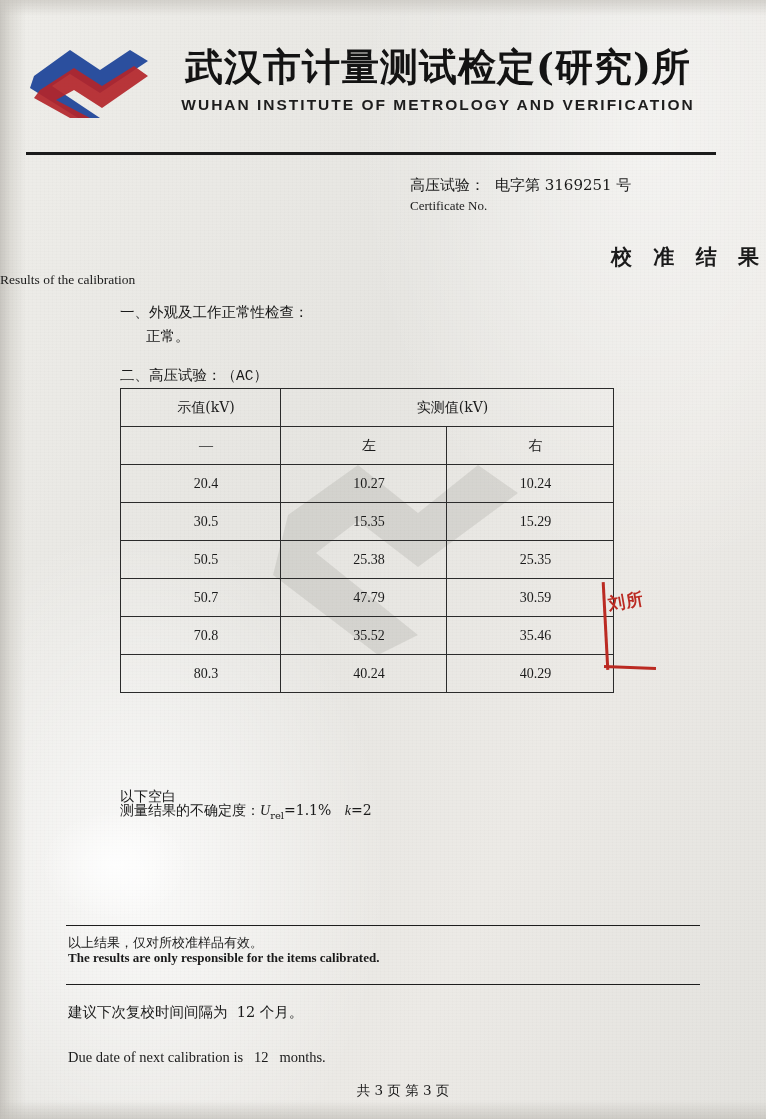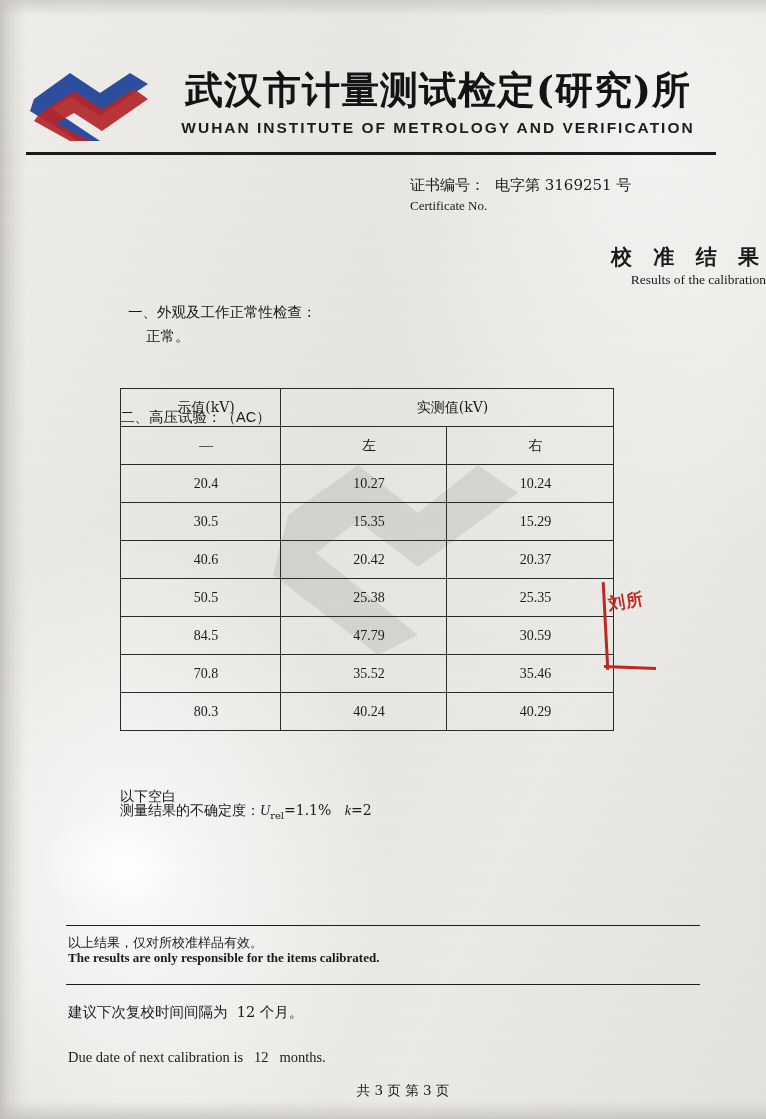--- a/index.html
+++ b/index.html
@@ -49,21 +49,21 @@
   .edge-bottom {
     position: absolute;
     left: 0; bottom: 0; width: 766px; height: 18px;
     background: linear-gradient(0deg, #c2bfb9 0%, rgba(233,232,228,0) 100%);
     opacity: .7;
   }
 
   
   .header {
     position: absolute;
-    left: 26px; top: 63px; width: 690px; height: 96px;
+    left: 26px; top: 40px; width: 690px; height: 96px;
   }
   .logo {
     position: absolute;
     left: 4px; top: 6px;
     width: 122px; height: 72px;
   }
   .logo svg { display:block; }
   .org-cn {
     position: absolute;
     left: 132px; top: 2px;
@@ -120,45 +120,43 @@
     font-family: "DejaVu Serif", serif;
     font-weight: bold;
     font-size: 21px;
     letter-spacing: 7px;
     text-indent: 7px;
   }
   .title-en {
     position: absolute;
     left: 0; top: 272px;
     width: 766px;
-    text-align: right;
+    text-align: left;
     font-size: 13.5px;
     font-family: "Liberation Serif", serif;
   }
 
   
   .sec1-head {
     position: absolute;
     left: 120px; top: 303px;
     font-size: 14.5px;
     font-family: "DejaVu Serif", serif;
-    margin-left: 8px;
   }
   .sec1-body {
     position: absolute;
     left: 146px; top: 327px;
     font-size: 14.5px;
     font-family: Liberation Serif, serif;
   }
   .sec2-head {
     position: absolute;
     left: 120px; top: 366px;
     font-size: 14.5px;
-    font-family: Liberation Sans, sans-serif;
-    margin-top: 42px;
+    font-family: Liberation Mono, monospace;
   }
 
   
   .table-wrap {
     position: absolute;
     left: 120px; top: 388px;
     width: 493px;
   }
   table.cal {
     border-collapse: collapse;
@@ -310,21 +308,21 @@
         <path d="M10 44 L44 22 L72 40 L104 20 L118 30 L72 62 L44 44 L26 54 L60 72 L40 72 L4 52 Z" fill="#b3252a" opacity="0.92"></path>
         <path d="M0 30 L118 30 L118 34 L0 34 Z" fill="#2b4f9e" opacity="0.0"></path>
       </svg>
     </div>
     <div class="org-cn">武汉市计量测试检定(研究)所</div>
     <div class="org-en">WUHAN INSTITUTE OF METROLOGY AND VERIFICATION</div>
   </div>
   <div class="header-rule"></div>
 
   <div class="cert-no">
-    <span class="cn">证书编号：</span><span class="val">电字第 3169251 号</span>
+    <span class="cn">高压试验：</span><span class="val">电字第 3169251 号</span>
   </div>
   <div class="cert-no-en">Certificate No.</div>
 
   <div class="title-cn">校 准 结 果</div>
   <div class="title-en">Results of the calibration</div>
 
   <div class="sec1-head">一、外观及工作正常性检查：</div>
   <div class="sec1-body">正常。</div>
 
   <div class="sec2-head">二、高压试验：（AC）</div>
@@ -350,31 +348,26 @@
           <td>20.4</td>
           <td>10.27</td>
           <td>10.24</td>
         </tr>
         <tr>
           <td>30.5</td>
           <td>15.35</td>
           <td>15.29</td>
         </tr>
         <tr>
-          <td>40.6</td>
-          <td>20.42</td>
-          <td>20.37</td>
-        </tr>
-        <tr>
           <td>50.5</td>
           <td>25.38</td>
           <td>25.35</td>
         </tr>
         <tr>
-          <td>84.5</td>
+          <td>50.7</td>
           <td>47.79</td>
           <td>30.59</td>
         </tr>
         <tr>
           <td>70.8</td>
           <td>35.52</td>
           <td>35.46</td>
         </tr>
         <tr>
           <td>80.3</td>

